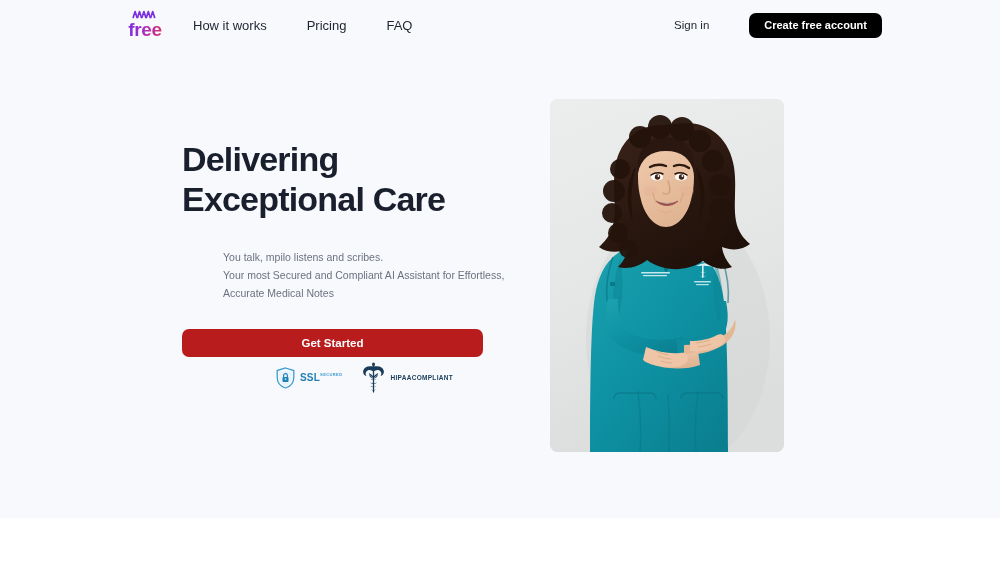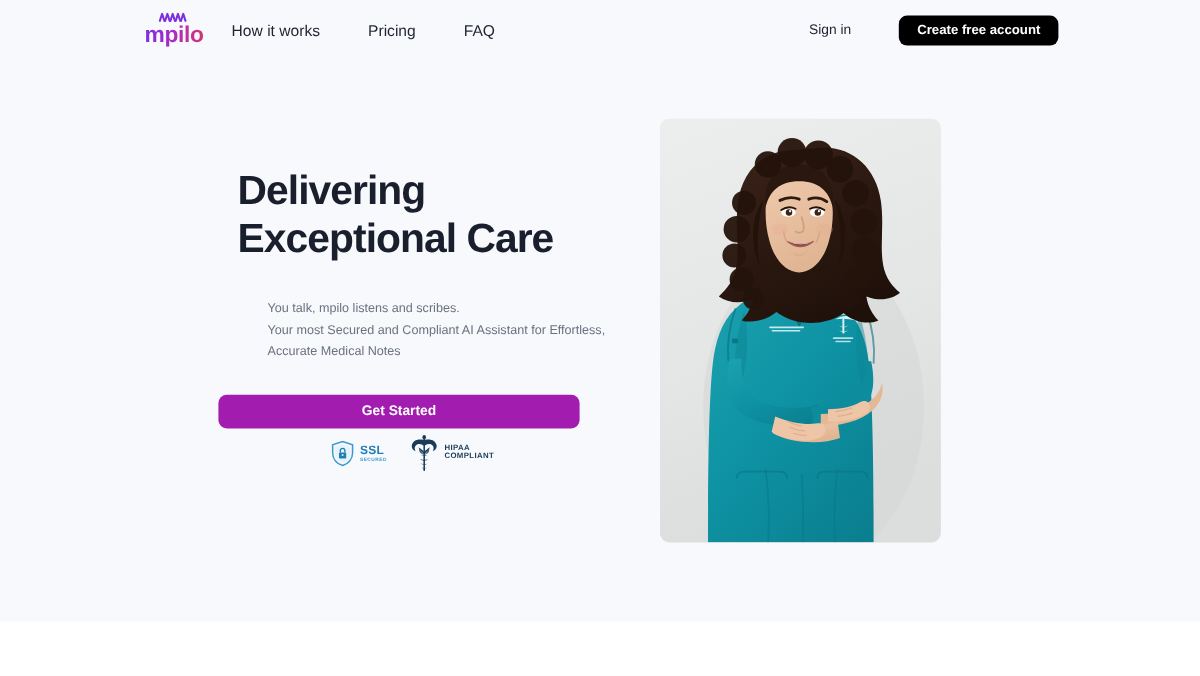--- a/index.html
+++ b/index.html
@@ -135,39 +135,38 @@
     width: 330px;
   }
 
   .hero-title {
     font-size: 34px;
     font-weight: 700;
     line-height: 1.17;
     letter-spacing: -0.8px;
     color: #1a1f2e;
     white-space: pre-line;
-    margin-left: 16px;
   }
 
   .hero-sub {
     margin-top: 28px;
     font-size: 10.5px;
     line-height: 1.75;
     color: #6b7280;
     white-space: pre-line;
     max-width: 300px;
     margin-left: 41px;
   }
 
   .btn-get-started {
     margin-top: 26px;
     display: block;
     width: 301px;
     height: 28px;
-    background: #a21caf;
+    background: #b91c1c;
     color: #ffffff;
     font-size: 11.5px;
     font-weight: 700;
     border: none;
     border-radius: 7px;
     cursor: pointer;
     font-family: "Liberation Sans", sans-serif;
   }
 
   
@@ -179,21 +178,21 @@
     align-items: center;
     gap: 20px;
   }
   .badge {
     display: flex;
     align-items: center;
     gap: 5px;
   }
   .badge-text {
     display: flex;
-    flex-direction: column;
+    flex-direction: row;
     line-height: 1.05;
   }
   .badge-title {
     font-size: 10px;
     font-weight: 700;
     color: #1f7fb5;
     letter-spacing: 0.2px;
   }
   .badge-title.dark {
     font-size: 6.5px;
@@ -238,21 +237,21 @@
     <div class="logo">
       <svg class="logo-mark" viewBox="0 0 26 9">
         <g fill="none" stroke="#7b2fe0" stroke-width="1.7" stroke-linecap="round" stroke-linejoin="round">
           <path d="M1.2 7.4 L3.1 1.6 L5 7.4"></path>
           <path d="M5.6 7.4 L7.5 1.6 L9.4 7.4"></path>
           <path d="M10 7.4 L11.9 1.6 L13.8 7.4"></path>
           <path d="M14.4 7.4 L16.3 1.6 L18.2 7.4"></path>
           <path d="M18.8 7.4 L20.7 1.6 L22.6 7.4"></path>
         </g>
       </svg>
-      <span class="logo-word">mpilo</span>
+      <span class="logo-word">free</span>
     </div>
 
     <div class="nav-links">
       <a class="nav-link" href="#">How it works</a>
       <a class="nav-link" href="#">Pricing</a>
       <a class="nav-link" href="#">FAQ</a>
     </div>
 
     <div class="nav-right">
       <a class="signin-link" href="#">Sign in</a>

